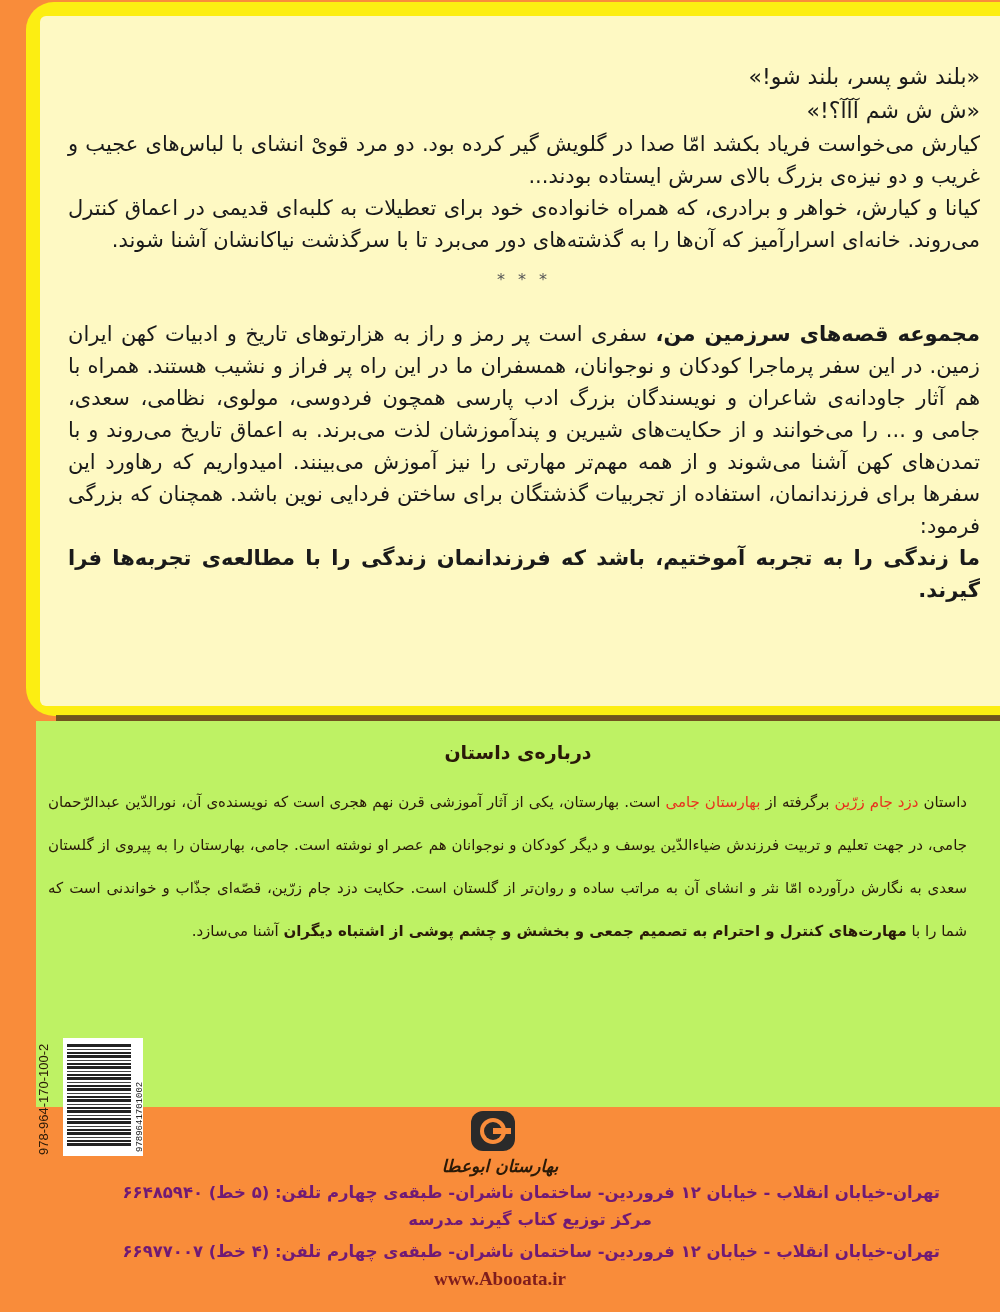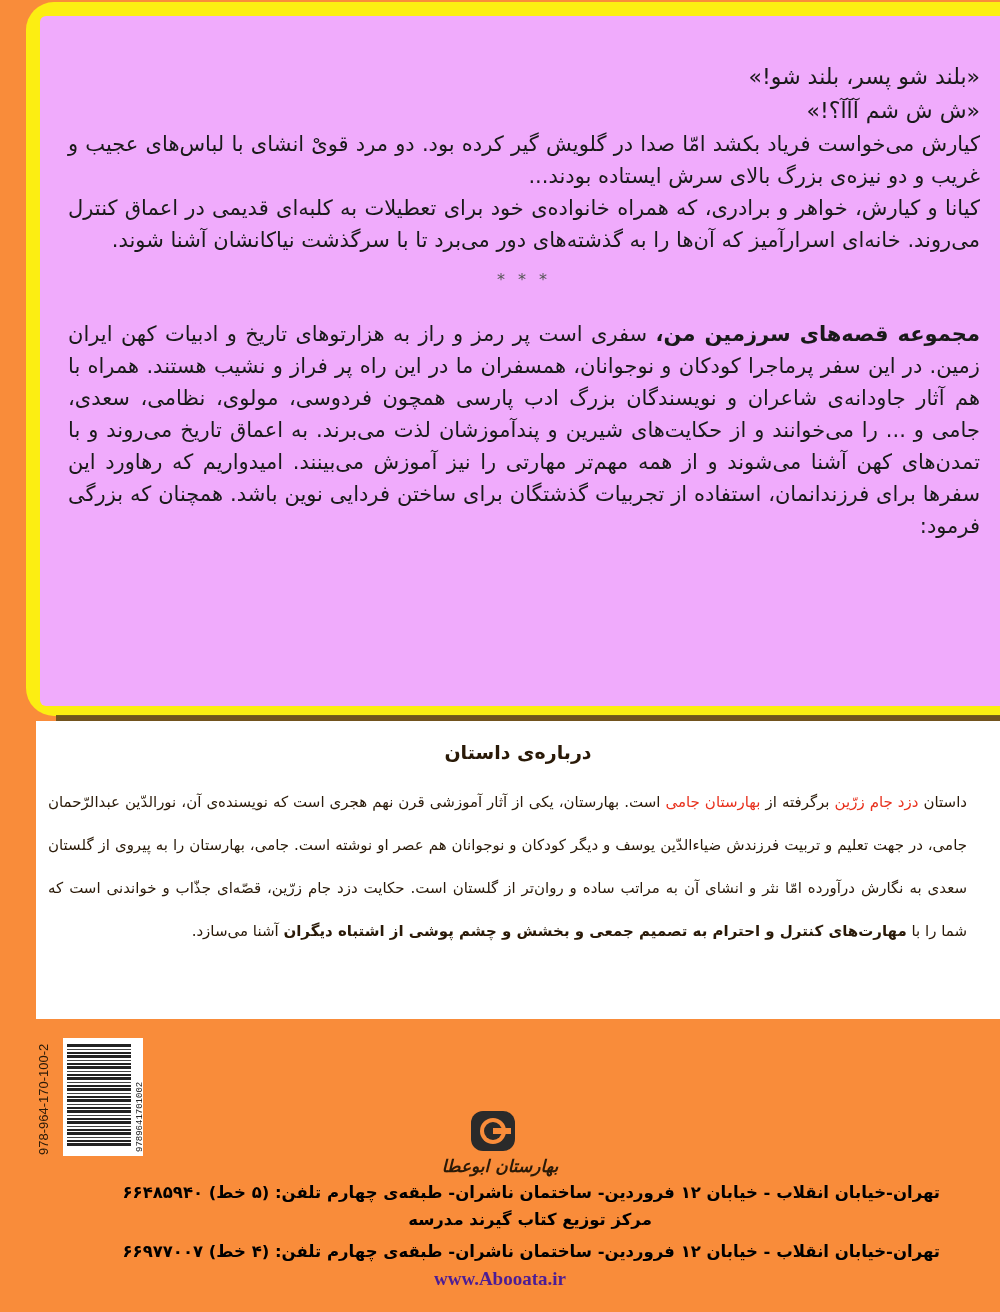--- a/index.html
+++ b/index.html
@@ -7,43 +7,43 @@
       width:1000px; height:1312px; position:relative; overflow:hidden;
       background:#f98c3a;
       font-family:"DejaVu Sans", sans-serif;
     }
     .frame-yellow {
       position:absolute; left:26px; top:2px; width:1000px; height:714px;
       background:#fcee12; border-radius:28px 0 0 28px;
     }
     .frame-white {
       position:absolute; left:40px; top:16px; width:960px; height:690px;
-      background:#f0abfc; border-radius:6px 0 0 6px;
+      background:#fef9c3; border-radius:6px 0 0 6px;
       direction:rtl; text-align:justify;
     }
     .top-text {
       position:absolute; right:20px; left:28px; top:44px;
       font-size:21px; line-height:32px; color:#1a1a1a;
     }
     .top-text p { margin:0; }
     .quote { font-size:22px; line-height:34px; }
     .story p { text-align-last:right; }
     .stars {
       text-align:center !important; text-align-last:center !important;
       color:#555; font-size:16px; letter-spacing:4px; margin:8px 0 22px !important;
     }
     .series p { text-align-last:right; }
     .bold { font-weight:bold;margin-top:16px; }
     .shadow-bar {
       position:absolute; left:56px; top:715px; width:944px; height:6px;
       background:#5a4a1a; opacity:0.85;
     }
     .about {
-      position:absolute; left:36px; top:721px; width:964px; height:298px;
-      background:#ffffff; direction:rtl;
+      position:absolute; left:36px; top:721px; width:964px; height:386px;
+      background:#bef264; direction:rtl;
     }
     .about-title {
       position:absolute; left:0; right:0; top:20px; text-align:center;
       font-size:19px; font-weight:bold; color:#2a1a08;
     }
     .about-body {
       position:absolute; right:33px; left:12px; top:60px;
       font-size:15px; line-height:43px; color:#2a1a08; text-align:justify;
       text-align-last:right;
     }
@@ -71,45 +71,46 @@
     .logo {
       position:absolute; left:469px; top:1107px; width:48px; height:48px;
     }
     .publisher-name {
       position:absolute; left:400px; top:1156px; width:200px; text-align:center;
       font-family:"DejaVu Serif", serif; font-style:italic; font-weight:bold;
       font-size:17px; color:#2a1a08; direction:rtl;
     }
     .addr {
       position:absolute; left:120px; width:820px; direction:rtl;
-      font-size:16.5px; font-weight:bold; color:#000000; white-space:nowrap;
+      font-size:16.5px; font-weight:bold; color:#701a75; white-space:nowrap;
     }
     .addr1 { top:1183px; text-align:right; }
     .addr2 { top:1210px; text-align:center; left:120px; width:820px; }
     .addr3 { top:1242px; text-align:right; }
     .website {
       position:absolute; left:0; right:0; top:1268px; text-align:center;
-      font-family:"Liberation Serif", serif; font-weight:bold; font-size:19px; color:#4c1d95;
+      font-family:"Liberation Serif", serif; font-weight:bold; font-size:19px; color:#7f1d1d;
     }
   </style>
 </head>
 <body>
 
 <div class="frame-yellow"></div>
 <div class="frame-white">
   <div class="top-text">
     <p class="quote">«بلند شو پسر، بلند شو!»</p>
     <p class="quote">«ش ش شم آآآ؟!»</p>
     <div class="story">
       <p>کیارش می‌خواست فریاد بکشد امّا صدا در گلویش گیر کرده بود. دو مرد قویْ انشای با لباس‌های عجیب و غریب و دو نیزه‌ی بزرگ بالای سرش ایستاده بودند...</p>
       <p>کیانا و کیارش، خواهر و برادری، که همراه خانواده‌ی خود برای تعطیلات به کلبه‌ای قدیمی در اعماق کنترل می‌روند. خانه‌ای اسرارآمیز که آن‌ها را به گذشته‌های دور می‌برد تا با سرگذشت نیاکانشان آشنا شوند.</p>
     </div>
     <p class="stars">* * *</p>
     <div class="series">
       <p><span class="bold">مجموعه قصه‌های سرزمین من،</span><span> سفری است پر رمز و راز به هزارتوهای تاریخ و ادبیات کهن ایران زمین. در این سفر پرماجرا کودکان و نوجوانان، همسفران ما در این راه پر فراز و نشیب هستند. همراه با هم آثار جاودانه‌ی شاعران و نویسندگان بزرگ ادب پارسی همچون فردوسی، مولوی، نظامی، سعدی، جامی و ... را می‌خوانند و از حکایت‌های شیرین و پندآموزشان لذت می‌برند. به اعماق تاریخ می‌روند و با تمدن‌های کهن آشنا می‌شوند و از همه مهم‌تر مهارتی را نیز آموزش می‌بینند. امیدواریم که رهاورد این سفرها برای  فرزندانمان، استفاده از تجربیات گذشتگان برای ساختن فردایی نوین باشد. همچنان که بزرگی فرمود:</span></p>
+      <p class="bold">ما زندگی را به تجربه آموختیم، باشد که فرزندانمان زندگی را با مطالعه‌ی تجربه‌ها فرا گیرند.</p>
     </div>
   </div>
 </div>
 
 <div class="shadow-bar"></div>
 
 <div class="about">
   <div class="about-title">درباره‌ی داستان</div>
   <div class="about-body">
     <span>داستان </span><span class="red">دزد جام زرّین</span><span> برگرفته از </span><span class="red">بهارستان جامی</span><span> است. بهارستان، یکی از آثار آموزشی قرن نهم هجری است که نویسنده‌ی آن، نورالدّین عبدالرّحمان جامی، در جهت تعلیم و تربیت فرزندش ضیاءالدّین یوسف و دیگر کودکان و نوجوانان هم عصر او نوشته است. جامی، بهارستان را به پیروی از گلستان سعدی به نگارش درآورده امّا نثر و انشای آن به مراتب ساده و روان‌تر از گلستان است. حکایت دزد جام زرّین، قصّه‌ای جذّاب و خواندنی است که شما را با </span><span class="b">مهارت‌های کنترل و احترام به تصمیم جمعی و بخشش و چشم پوشی از اشتباه دیگران</span><span> آشنا می‌سازد.</span>

